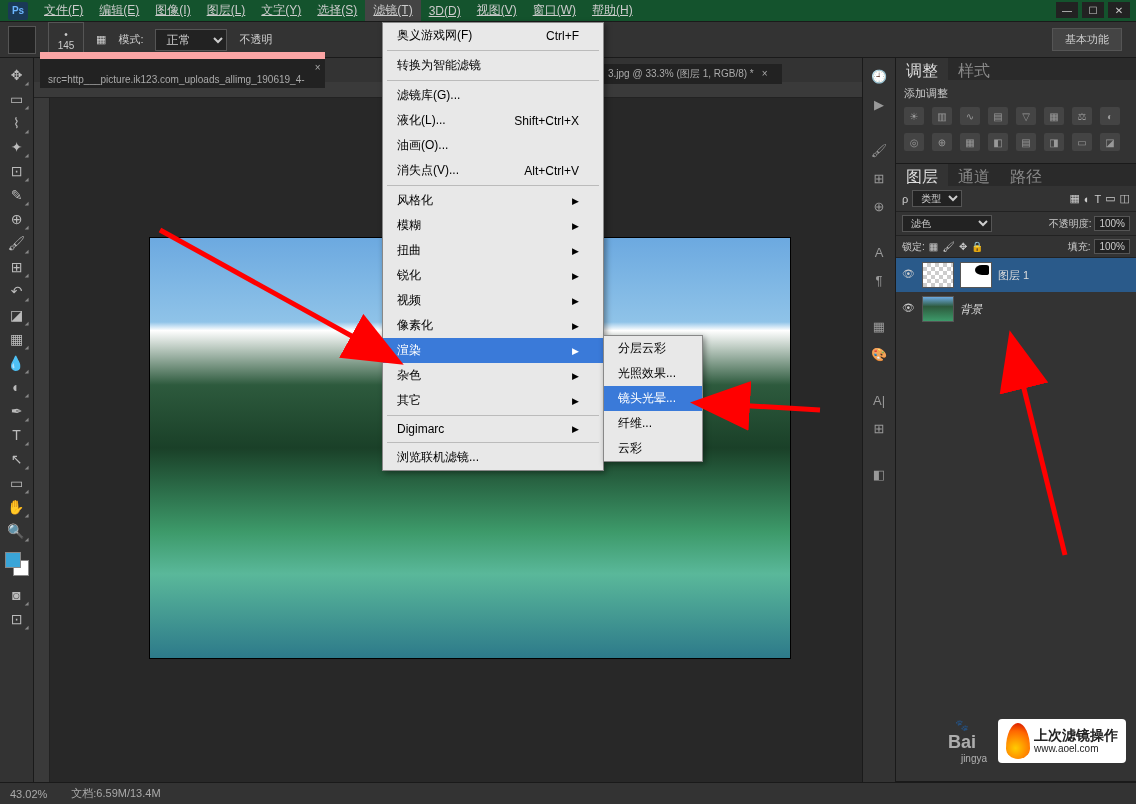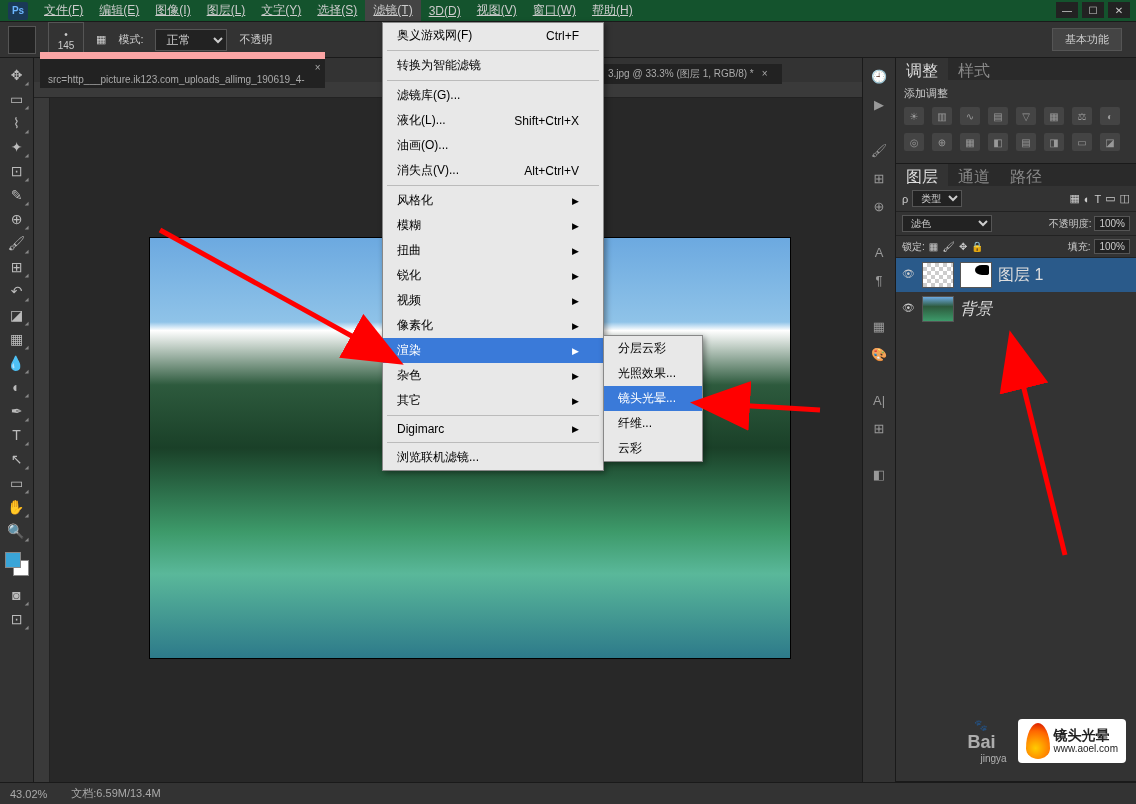--- a/index.html
+++ b/index.html
@@ -47,21 +47,21 @@
 .lock-row { display: flex; align-items: center; gap: 4px; padding: 3px 6px; font-size: 10px; border-bottom: 1px solid #222; }
 .layer-list { }
 .layer-row { display: flex; align-items: center; padding: 4px 6px; gap: 6px; cursor: pointer; }
 .layer-row.selected { background: #2a5a8a; }
 .eye { width: 14px; height: 14px; color: #ccc; font-size: 10px; }
 .thumb { width: 32px; height: 26px; background: #888; border: 1px solid #555; }
 .thumb.checker { background: repeating-conic-gradient(#ccc 0% 25%, #fff 0% 50%) 0/8px 8px; }
 .thumb.mask { background: #fff; position: relative; }
 .thumb.mask::after { content: ""; position: absolute; right: 2px; top: 2px; width: 14px; height: 10px; background: #000; border-radius: 50% 20% 20% 50%; }
 .thumb.img { background: linear-gradient(to bottom, #6ca9e0 0%, #2d5a3d 40%, #3d9a6a 100%); }
-.layer-name { font-size: 16px; color: #ddd; }
+.layer-name { font-size: 11px; color: #ddd; }
 .statusbar { height: 22px; background: #333; border-top: 1px solid #1a1a1a; display: flex; align-items: center; padding: 0 10px; font-size: 11px; color: #aaa; gap: 24px; }
 .dropdown { position: absolute; background: #e8e8e8; border: 1px solid #888; box-shadow: 2px 2px 6px rgba(0,0,0,0.4); font-size: 12px; color: #000; z-index: 100; min-width: 222px; }
 .dd-item { padding: 4px 24px 4px 14px; cursor: pointer; display: flex; justify-content: space-between; align-items: center; white-space: nowrap; }
 .dd-item.highlighted { background: #3a7ad9; color: #fff; }
 .dd-sep { height: 1px; background: #bbb; margin: 2px 4px; }
 .dd-arrow { font-size: 9px; }
 .submenu { position: absolute; left: 100%; top: 0; }
 .arrow-annotation { position: absolute; pointer-events: none; z-index: 200; }
 .watermark { position: absolute; right: 10px; bottom: 40px; display: flex; align-items: center; gap: 6px; }
 .wm-logo-bd { width: 60px; height: 46px; opacity: .6; color:#fff; font-weight: bold; font-size: 18px; display:flex; flex-direction:column; align-items:center; justify-content:flex-end;}
@@ -358,17 +358,17 @@
 
 <div class="watermark">
   <div class="wm-logo-bd">
     <div style="font-size:11px;opacity:.8;">🐾</div>
     <span>Bai</span>
     <span style="font-size:10px;font-weight:normal;margin-left:24px;">jingya</span>
   </div>
   <div class="wm-site">
     <div class="wm-flame"></div>
     <div>
-      <div class="wm-text">镜头光晕</div>
+      <div class="wm-text">上次滤镜操作</div>
       <div class="wm-url">www.aoel.com</div>
     </div>
   </div>
 </div>
 
 </body></html>

